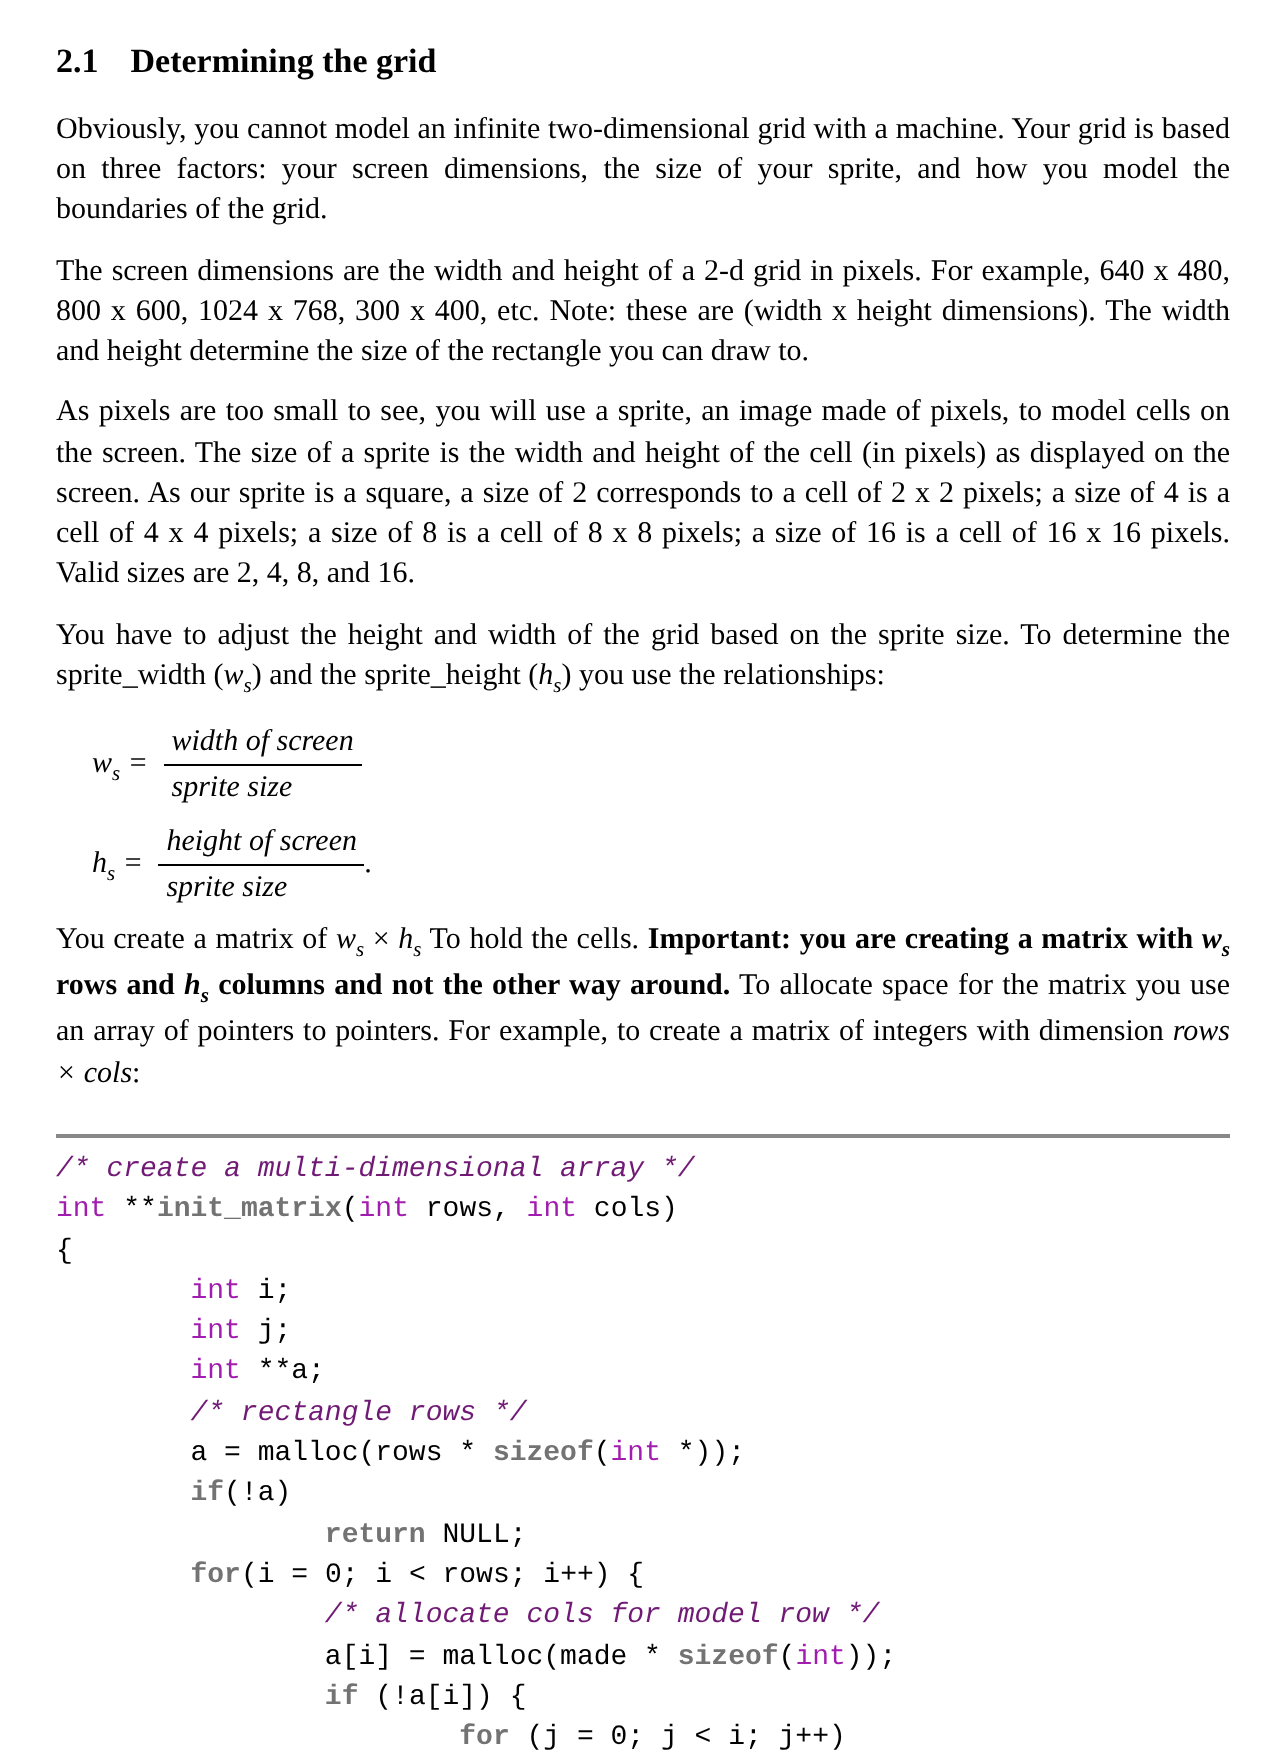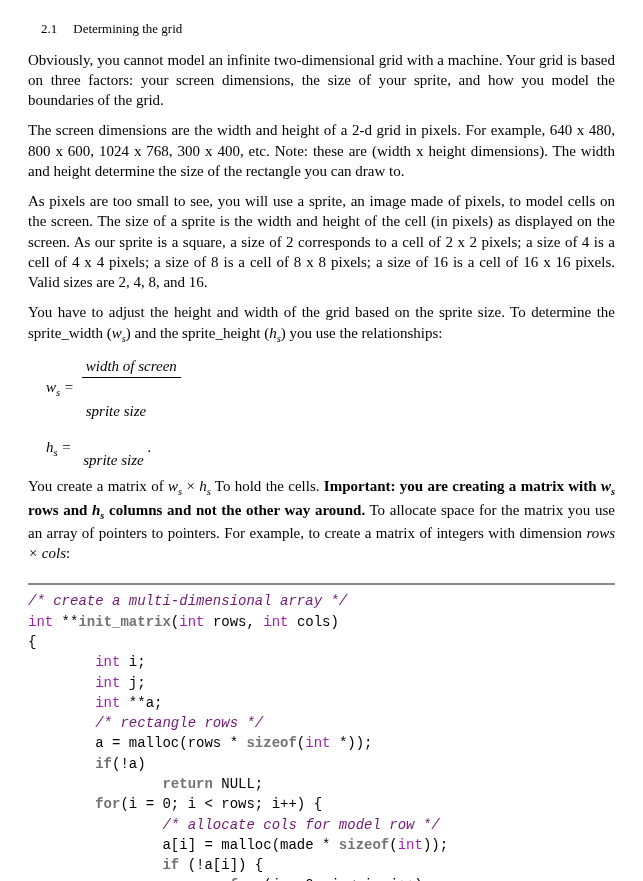--- a/index.html
+++ b/index.html
@@ -6,24 +6,23 @@
     font-family: "Times New Roman", Times, serif;
     font-size: 15px;
     color: #000;
     margin: 0;
     padding: 20px 28px;
     width: 643px;
     box-sizing: border-box;
     line-height: 1.35;
   }
   .section-heading {
-    font-weight: normal;
-    font-size: 13px;
+    font-weight: bold;
+    font-size: 17px;
     margin-bottom: 12px;
-    margin-left: 13px;
   }
   .section-number {
     margin-right: 16px;
   }
   p {
     margin: 0 0 10px 0;
     text-align: justify;
   }
   .formula {
     margin: 6px 0 6px 18px;
@@ -41,21 +40,20 @@
     margin-left: 4px;
   }
   .frac .num {
     display: block;
     border-bottom: 1px solid #000;
     padding: 0 4px 1px 4px;
   }
   .frac .den {
     display: block;
     padding: 1px 4px 0 4px;
-    margin-top: 22px;
   }
   .italic {
     font-style: italic;
   }
   .bold {
     font-weight: bold;
   }
   .code-block {
     font-family: "Courier New", Courier, monospace;
     font-size: 14px;
@@ -98,21 +96,21 @@
 
 <p>
   <span>You have to adjust the height and width of the grid based on the sprite size. To determine the sprite_width (</span><span class="italic"><span>w</span><span class="sub-i">s</span></span><span>) and the sprite_height (</span><span class="italic"><span>h</span><span class="sub-i">s</span></span><span>) you use the relationships:</span>
 </p>
 
 <div class="formula">
   <span><span>w</span><span class="sub">s</span></span><span> = </span><span class="frac"><span class="num">width of screen</span><span class="den">sprite size</span></span>
 </div>
 
 <div class="formula">
-  <span><span>h</span><span class="sub">s</span></span><span> = </span><span class="frac"><span class="den">sprite size</span></span><span>.</span>
+  <span><span>h</span><span class="sub">s</span></span><span> = </span><span class="frac"><span class="num">height of screen</span><span class="den">sprite size</span></span><span>.</span>
 </div>
 
 <p>
   <span>You create a matrix of </span><span class="italic"><span>w</span><span class="sub-i">s</span></span><span> × </span><span class="italic"><span>h</span><span class="sub-i">s</span></span><span> To hold the cells. </span><span class="bold"><span>Important: you are creating a matrix with </span><span class="italic"><span>w</span><span class="sub-i">s</span></span><span> rows and </span><span class="italic"><span>h</span><span class="sub-i">s</span></span><span> columns and not the other way around.</span></span><span> To allocate space for the matrix you use an array of pointers to pointers. For example, to create a matrix of integers with dimension </span><span class="italic">rows × cols</span><span>:</span>
 </p>
 
 <div class="code-block"><span class="comment">/* create a multi-dimensional array */</span>
 <span class="type">int</span><span> **</span><span class="kw">init_matrix</span><span>(</span><span class="type">int</span><span> rows, </span><span class="type">int</span><span> cols)</span>
 <span>{</span>
 <span>        </span><span class="type">int</span><span> i;</span>

